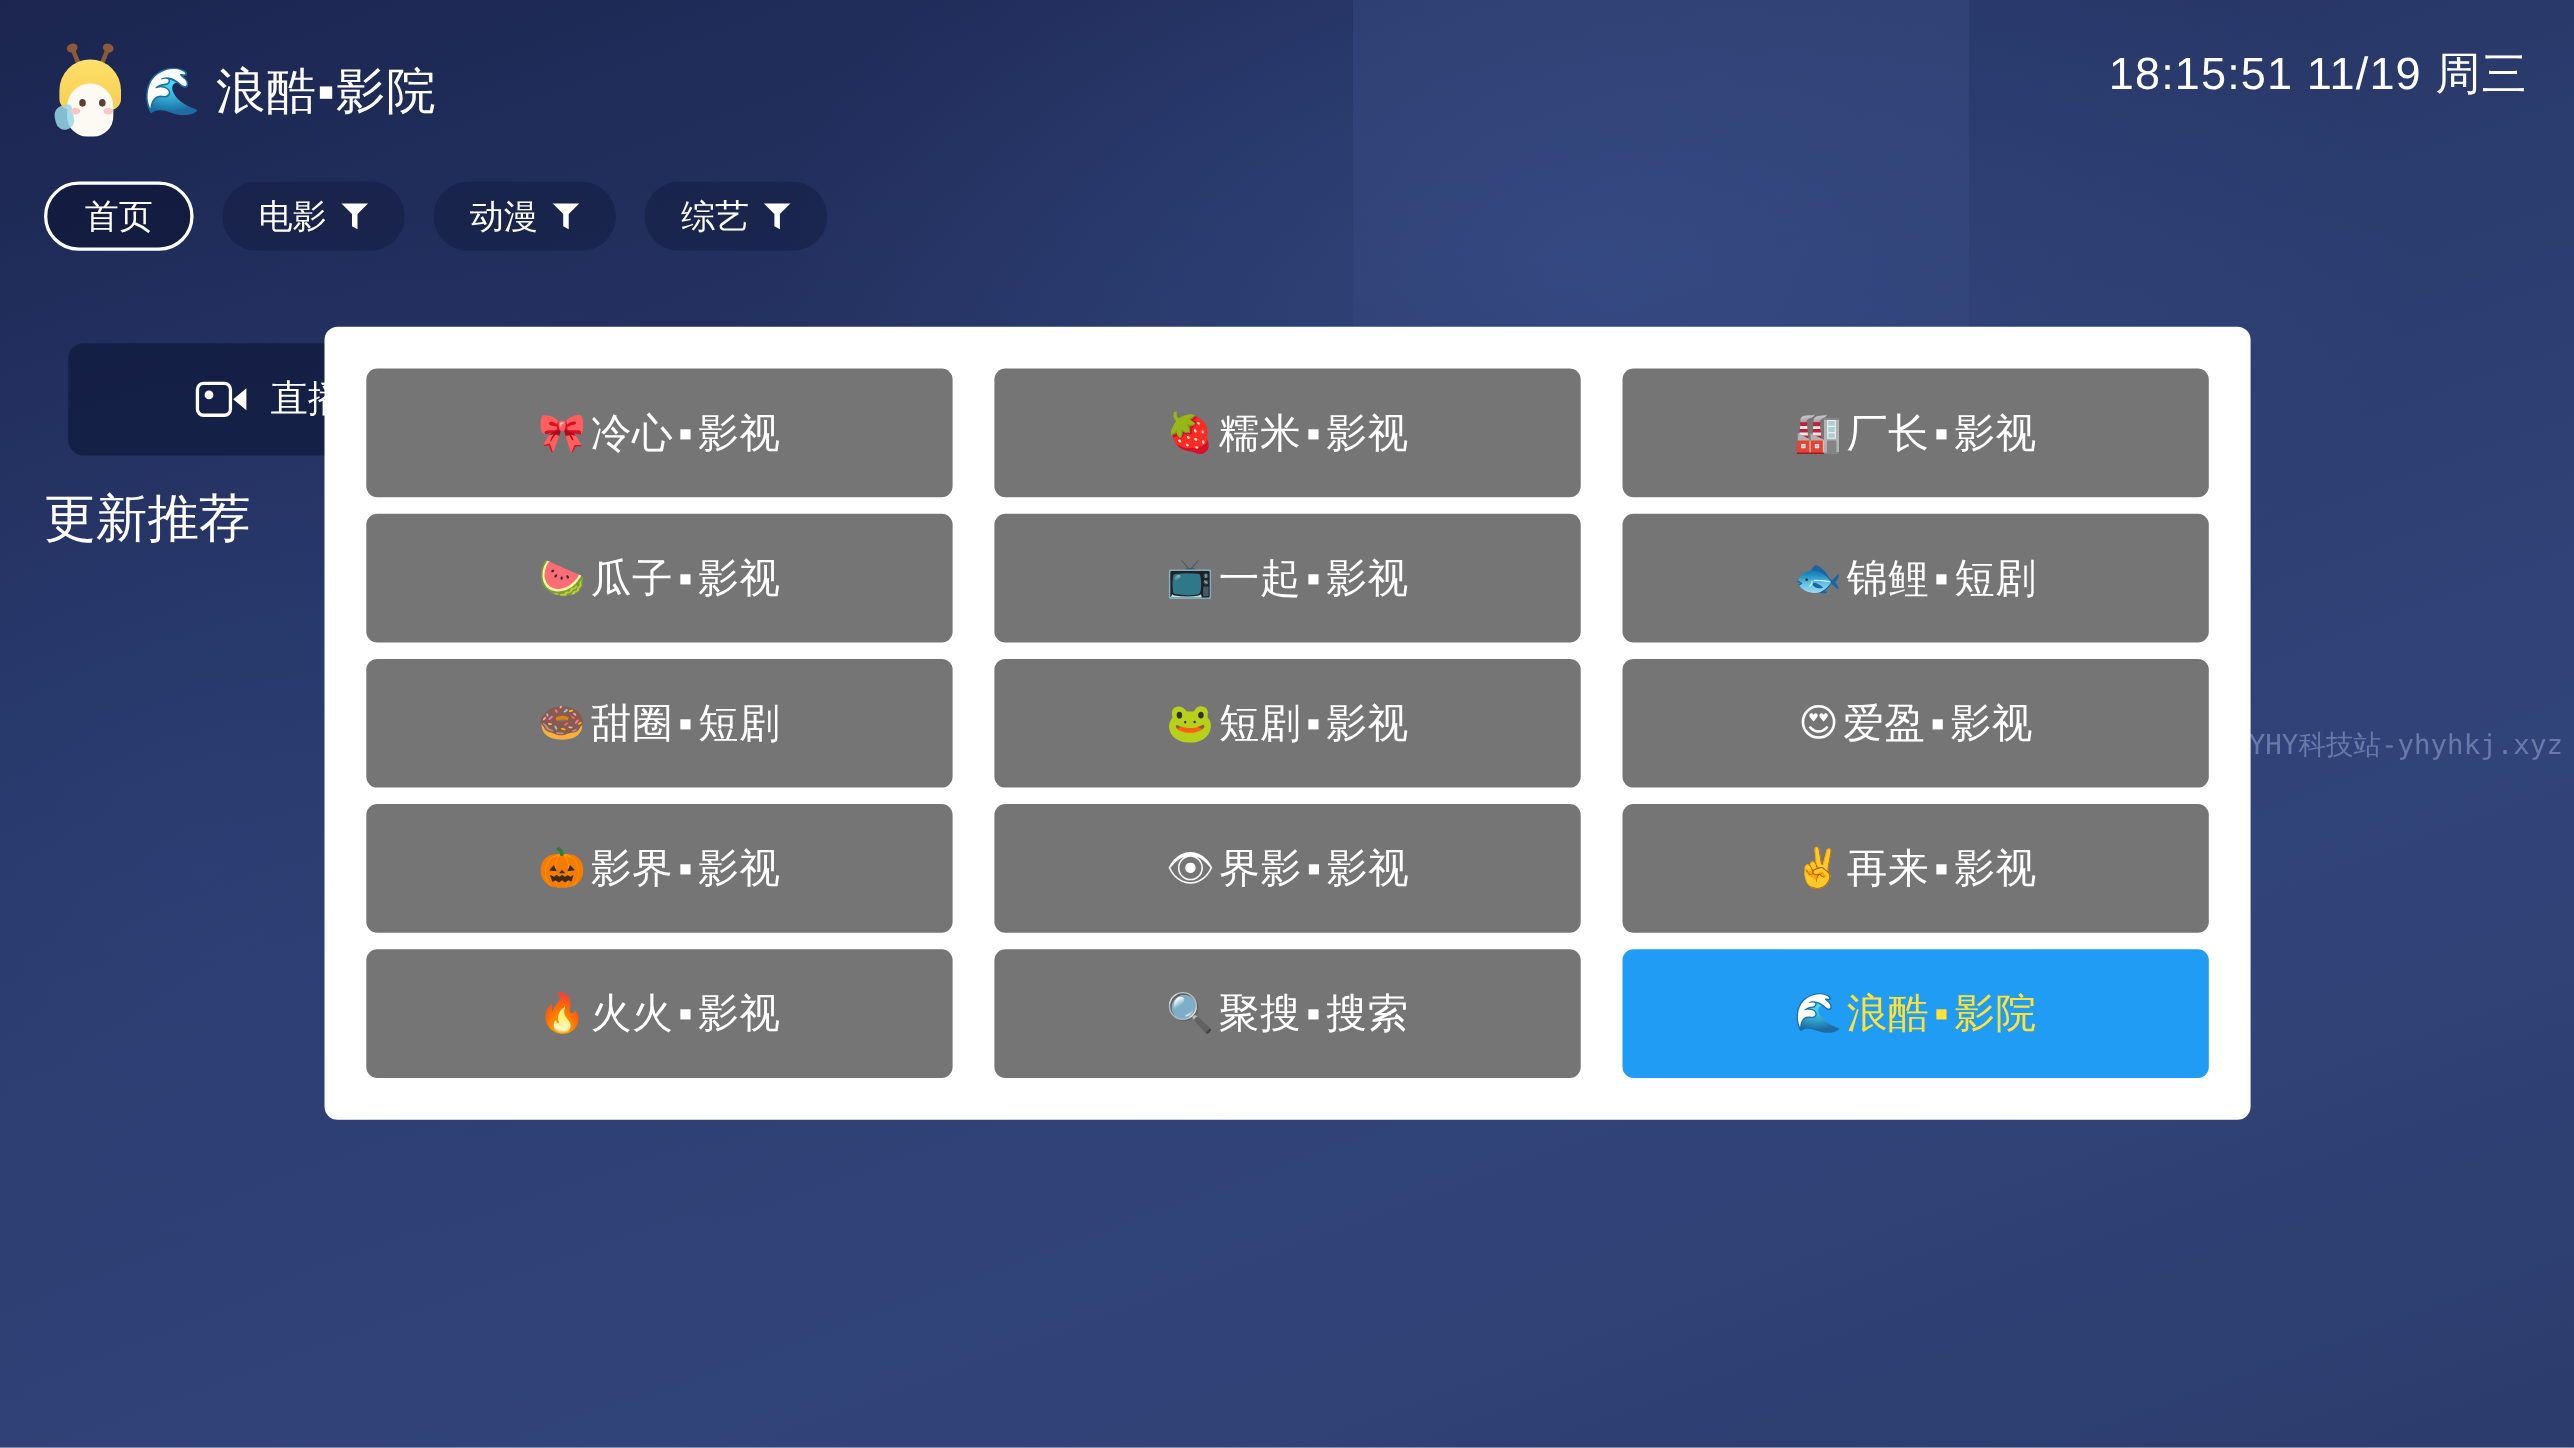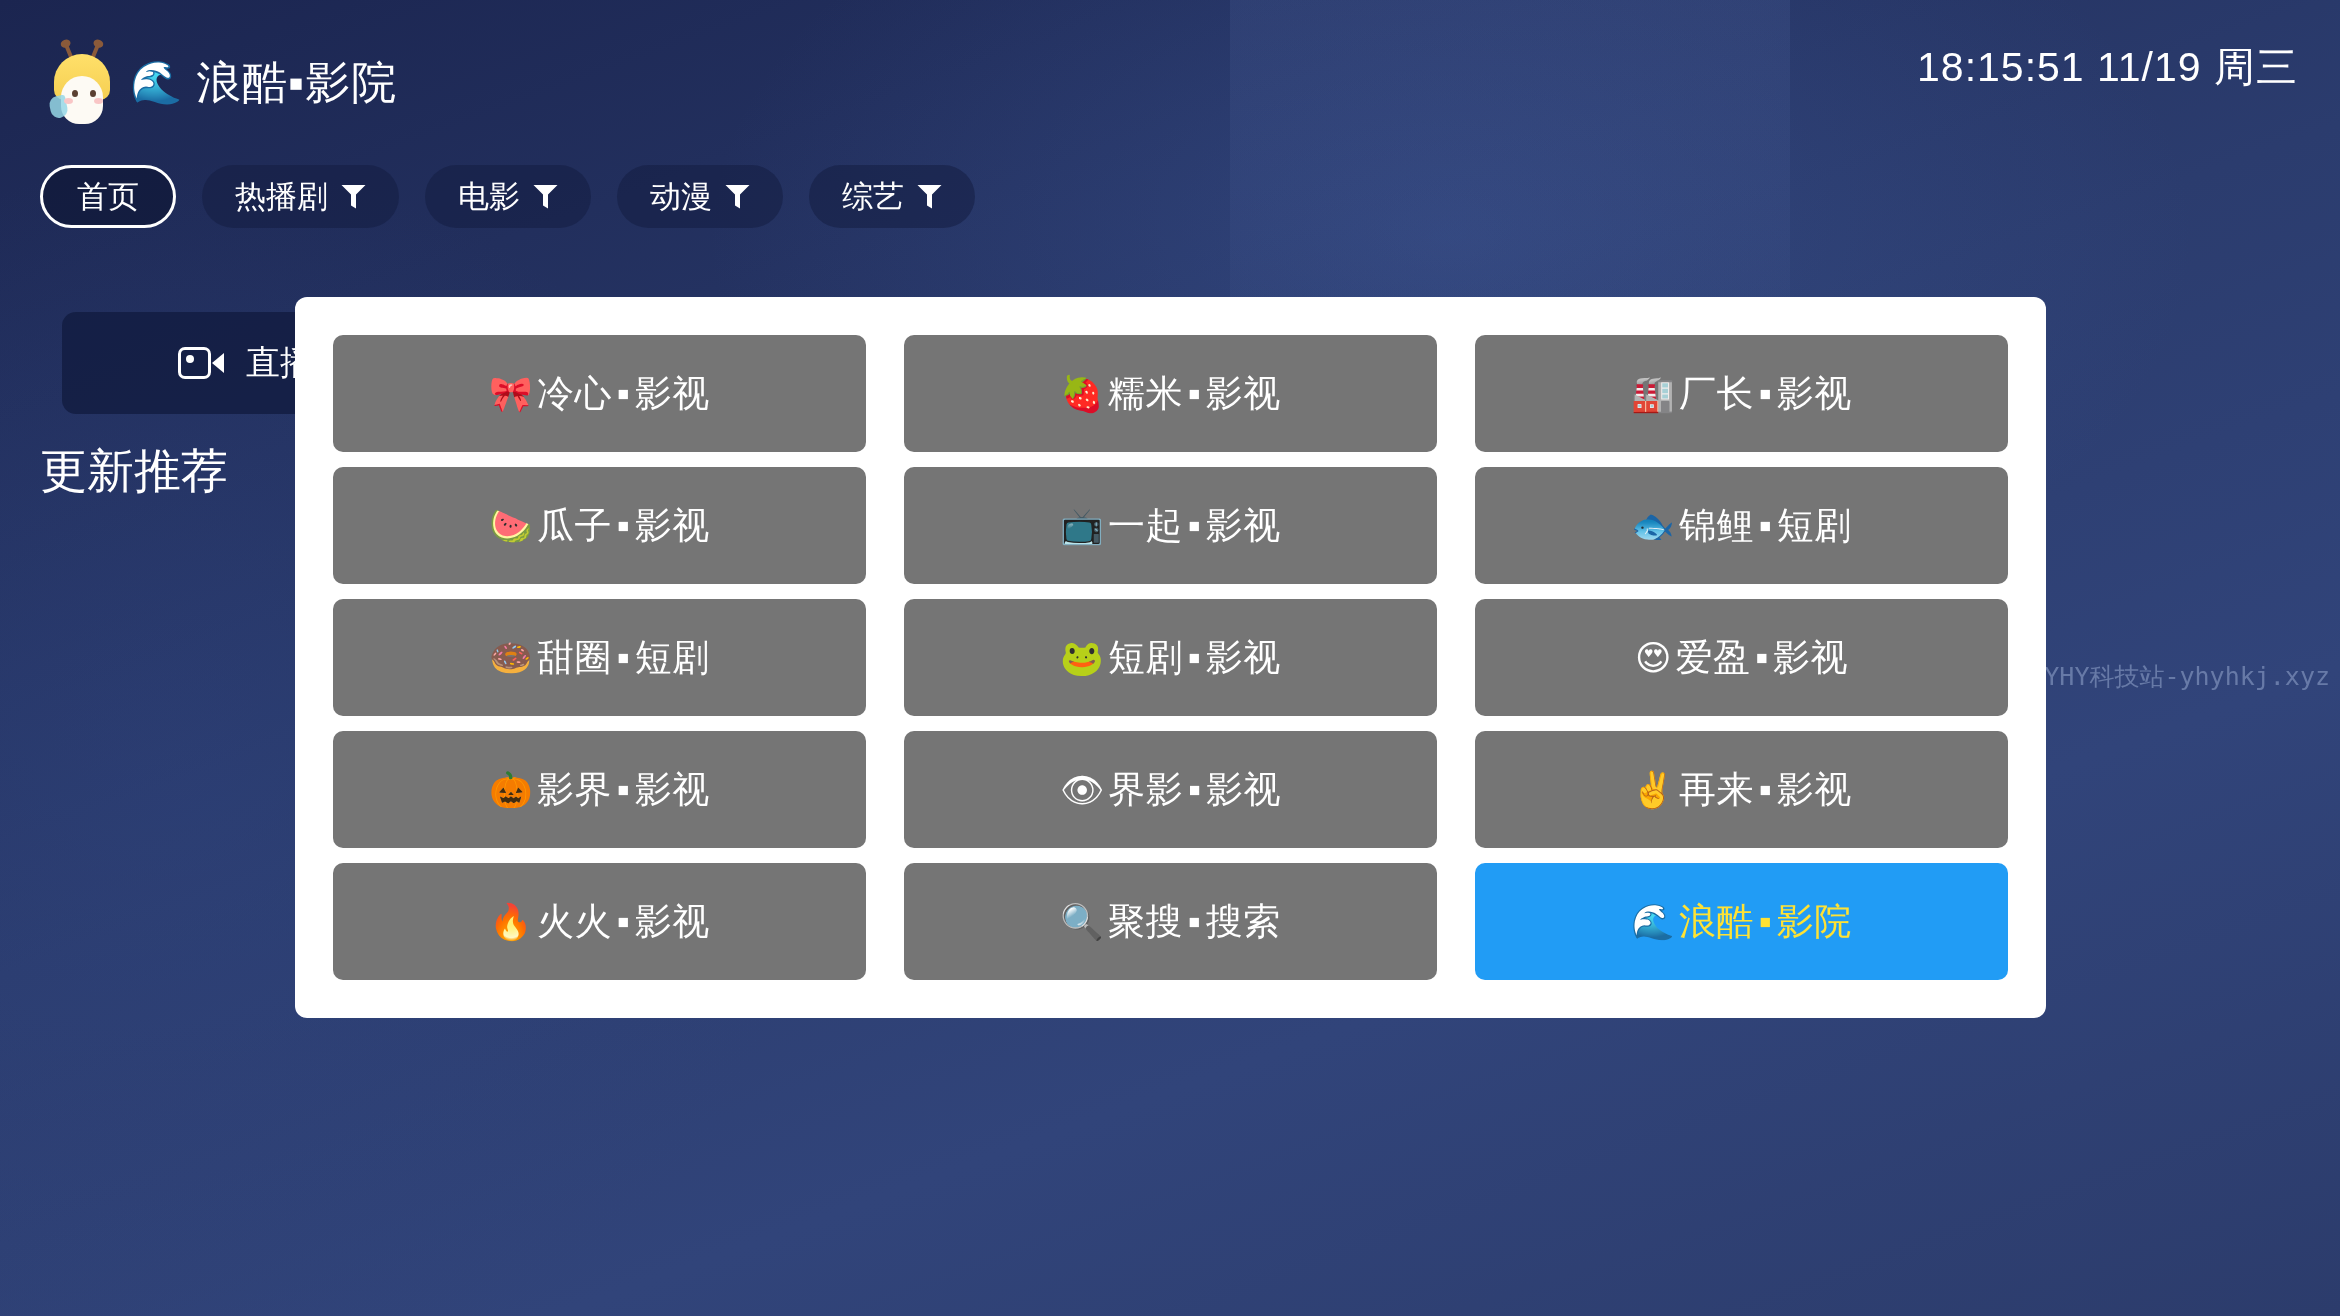--- a/index.html
+++ b/index.html
@@ -198,24 +198,20 @@
     <span class="brand-text">浪酷▪影院</span>
   </div>
   <div class="clock">18:15:51 11/19 周三</div>
 </div>
 
 <div class="navbar">
   <div class="nav-tab active">
     <span>首页</span>
   </div>
   <div class="nav-tab">
-    <span>热播剧</span>
-    <span class="funnel"></span>
-  </div>
-  <div class="nav-tab">
     <span>电影</span>
     <span class="funnel"></span>
   </div>
   <div class="nav-tab">
     <span>动漫</span>
     <span class="funnel"></span>
   </div>
   <div class="nav-tab">
     <span>综艺</span>
     <span class="funnel"></span>

